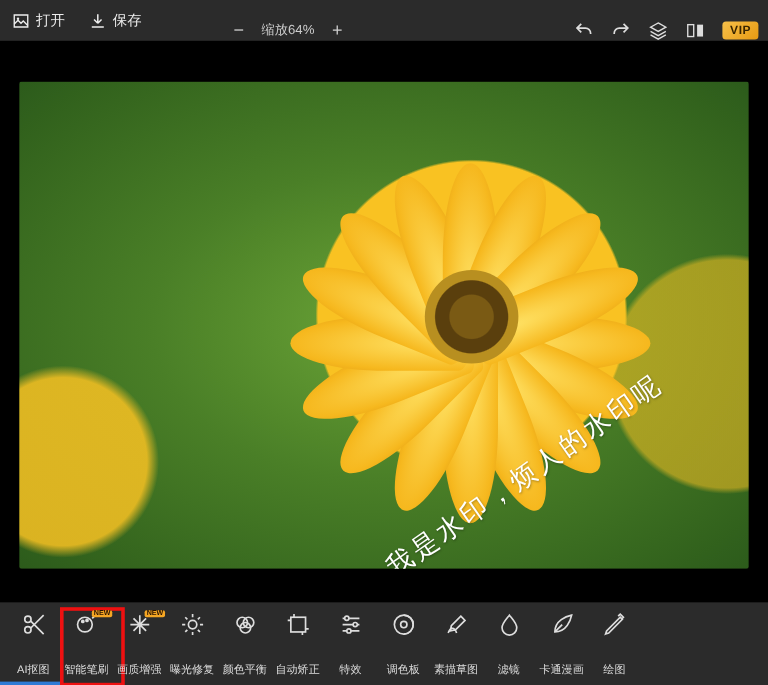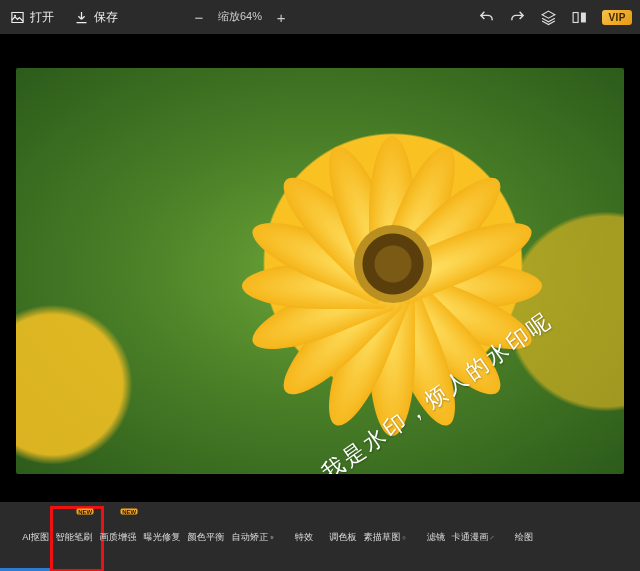--- a/index.html
+++ b/index.html
@@ -1,16 +1,16 @@
 <!DOCTYPE html>
 <html><head>
 <meta charset="utf-8">
 <style>
   html,body{margin:0;padding:0;background:#0a0a0a;font-family:"Microsoft YaHei","PingFang SC",sans-serif;color:#ddd;width:640px;height:571px;overflow:hidden}
-  .topbar{height:34px;background:#2b2b2b;display:flex;align-items:center;font-size:12px;border-bottom:1px solid #000}
+  .topbar{height:34px;background:#2b2b2b;display:flex;align-items:flex-end;font-size:12px;border-bottom:1px solid #000}
   .tb-btn{display:flex;align-items:center;gap:5px;padding:0 10px;height:100%;cursor:pointer;color:#eee}
   .tb-btn svg{width:15px;height:15px;fill:#eee}
   .zoom{display:flex;align-items:center;gap:2px;margin-left:60px}
   .zoom .sign{width:22px;text-align:center;font-size:15px;color:#ccc;cursor:pointer}
   .zoom .zlab{display:flex;flex-direction:row;align-items:center;line-height:1.05;font-size:11px;color:#ccc;padding:0 6px}
   .tb-right{margin-left:auto;display:flex;align-items:center;gap:14px;padding-right:8px}
   .tb-right svg{width:17px;height:17px;fill:#ddd;cursor:pointer}
   .vip{background:linear-gradient(135deg,#f7c049,#e69a12);color:#3a2600;font-weight:700;font-size:10px;padding:2px 6px;border-radius:3px;letter-spacing:.5px}
   .canvas-wrap{background:#000;height:467px;display:flex;align-items:center;justify-content:center}
   .canvas{position:relative;width:608px;height:406px;margin-top:4px;border-radius:2px;overflow:hidden}
@@ -20,21 +20,21 @@
       radial-gradient(circle at 62% 48%, #8a6a1c 0 40px, transparent 41px),
       radial-gradient(circle at 62% 48%, #f6c22a 0 128px, transparent 130px),
       radial-gradient(circle at 6% 78%, rgba(246,194,42,.85) 0 70px, transparent 80px),
       radial-gradient(circle at 97% 60%, rgba(246,194,42,.55) 0 95px, transparent 100px),
       radial-gradient(ellipse at 50% 50%, #6ca23b 0%, #4c7e2a 45%, #2e5a1d 100%);
       filter:saturate(1.05)}
   .petal{position:absolute;left:376px;top:195px;width:150px;height:46px;background:radial-gradient(ellipse at 20% 50%,#ffe367 0%,#f6b81e 70%,#e09a12 100%);border-radius:10px 80px 80px 10px / 50%;transform-origin:0 50%}
   .center{position:absolute;left:338px;top:157px;width:78px;height:78px;border-radius:50%;background:radial-gradient(circle at 50% 50%,#7a5a14 0 18px,#5a3f0d 19px 30px,#b88f20 31px 39px)}
   .wm{position:absolute;left:300px;top:395px;transform:rotate(-35deg);transform-origin:left top;color:#fff;font-size:22px;letter-spacing:3px;text-shadow:0 1px 2px rgba(0,0,0,.35);white-space:nowrap}
   .toolbar{height:70px;background:#2b2b2b;display:flex;align-items:center;padding-left:6px;overflow:hidden;position:relative}
-  .tool{width:44px;height:56px;display:flex;flex-direction:row;align-items:center;justify-content:flex-end;gap:20px;font-size:10px;color:#ddd;cursor:pointer;position:relative;flex:0 0 auto}
+  .tool{width:44px;height:56px;display:flex;flex-direction:column;align-items:center;justify-content:flex-end;gap:20px;font-size:10px;color:#ddd;cursor:pointer;position:relative;flex:0 0 auto}
   .tool svg{width:21px;height:21px;fill:none;stroke:#ddd;stroke-width:1.6}
   .tool .lbl{white-space:nowrap;transform:scale(.92)}
   .badge-new{position:absolute;top:-1px;right:-1px;background:#f5a623;color:#2b1400;font-size:7px;font-weight:700;padding:0 2px;border-radius:2px;transform:scale(.85)}
   .highlight{position:absolute;left:50px;top:4px;width:48px;height:60px;border:3px solid #e11;pointer-events:none}
   .progress{position:absolute;bottom:0;left:0;height:4px;width:50px;background:#2e7bd6}
 </style>
 </head>
 <body>
 
 <div class="topbar">

